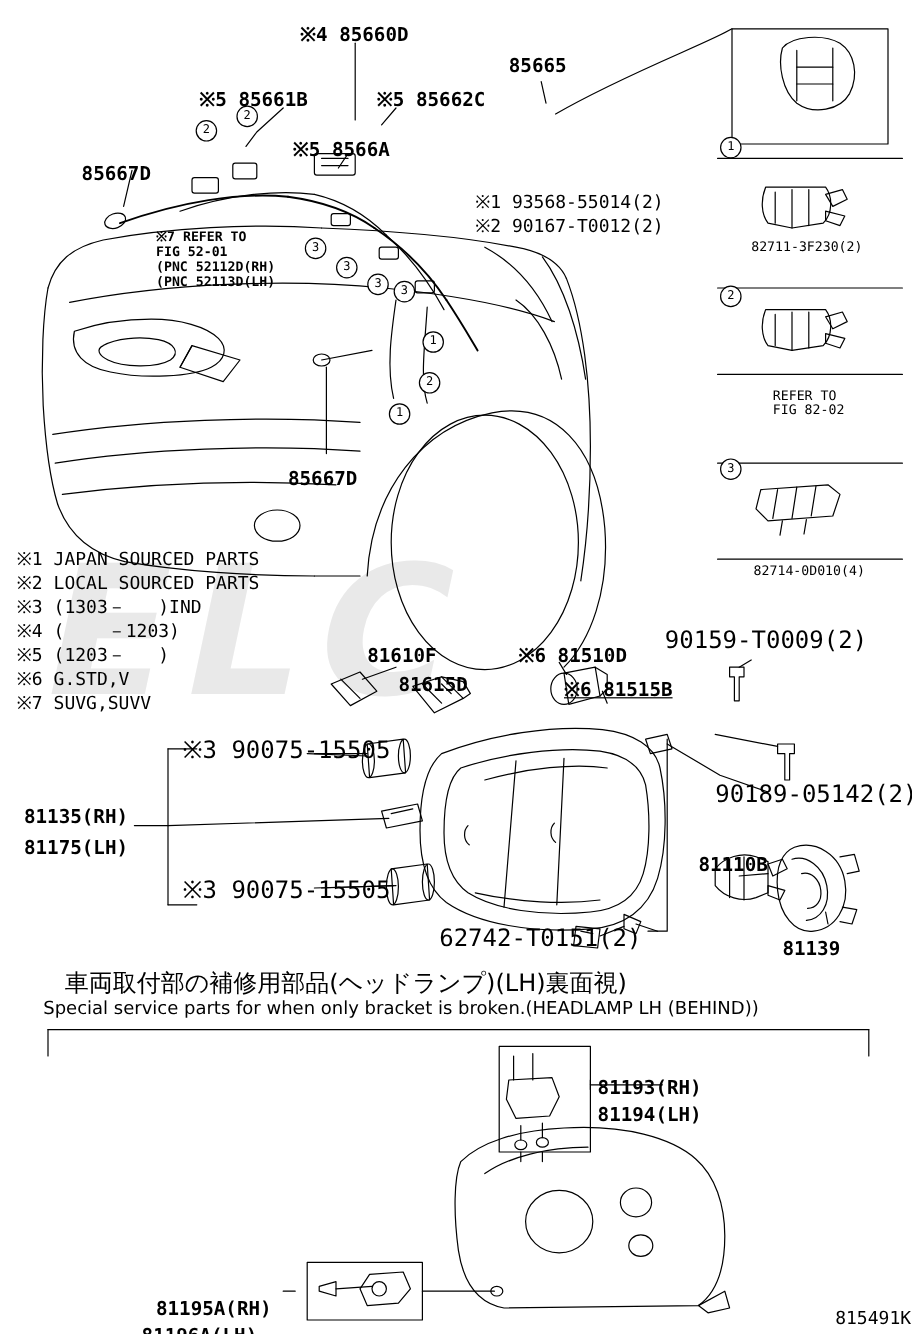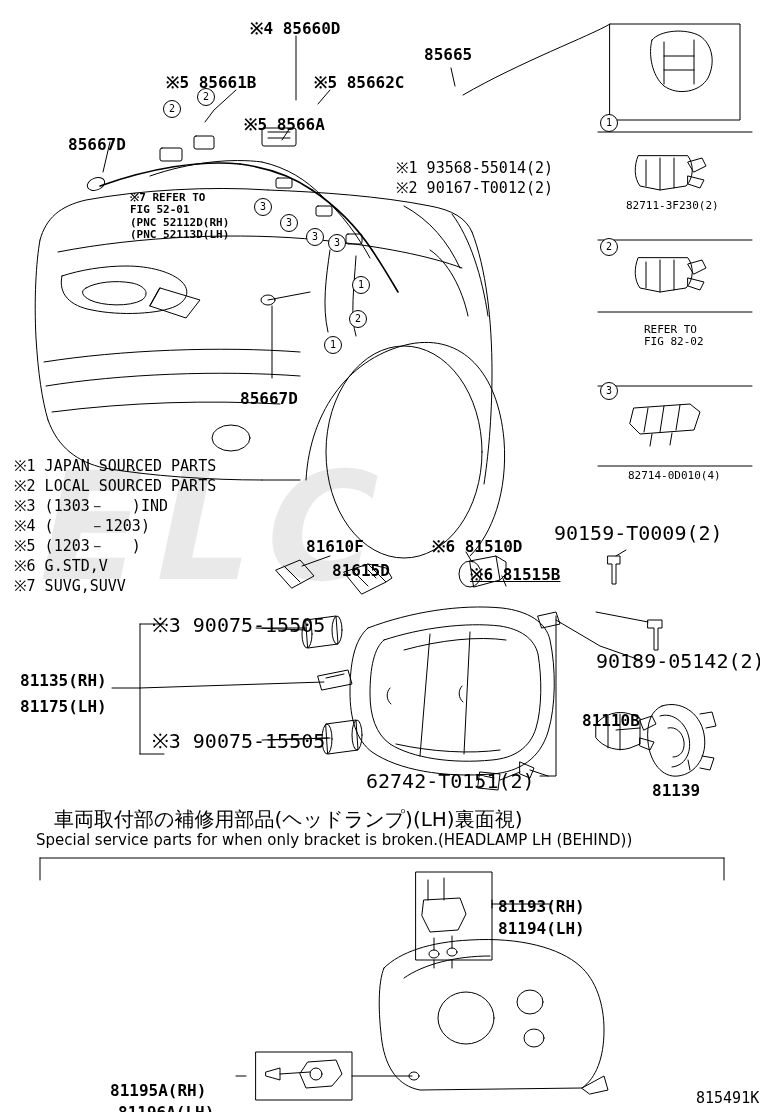--- a/index.html
+++ b/index.html
@@ -315,18 +315,18 @@
   <div class="lbl f16 bold" style="left:582px;top:696px;">81110B</div>
   <div class="lbl f16 bold" style="left:652px;top:766px;">81139</div>
   <div class="lbl f14" style="left:366px;top:770px;">62742-T0151(2)</div>
 
   <div class="lbl f14 jp" style="left:54px;top:808px;">車両取付部の補修用部品(ヘッドランプ)(LH)裏面視)</div>
   <div class="lbl f13 sans" style="left:36px;top:832px;">Special service parts for when only bracket is broken.(HEADLAMP LH (BEHIND))</div>
 
   <div class="lbl f16 bold" style="left:498px;top:882px;">81193(RH)</div>
   <div class="lbl f16 bold" style="left:498px;top:904px;">81194(LH)</div>
 
-  <div class="lbl f16 bold" style="left:110px;top:1066px;text-align:center;">81195A(RH)</div>
+  <div class="lbl f16 bold" style="left:130px;top:1066px;text-align:center;">81195A(RH)</div>
   <div class="lbl f16 bold" style="left:118px;top:1088px;">81196A(LH)</div>
 
   <div class="lbl f13" style="left:696px;top:1090px;">815491K</div>
 
 </div>
 
 </body></html>

